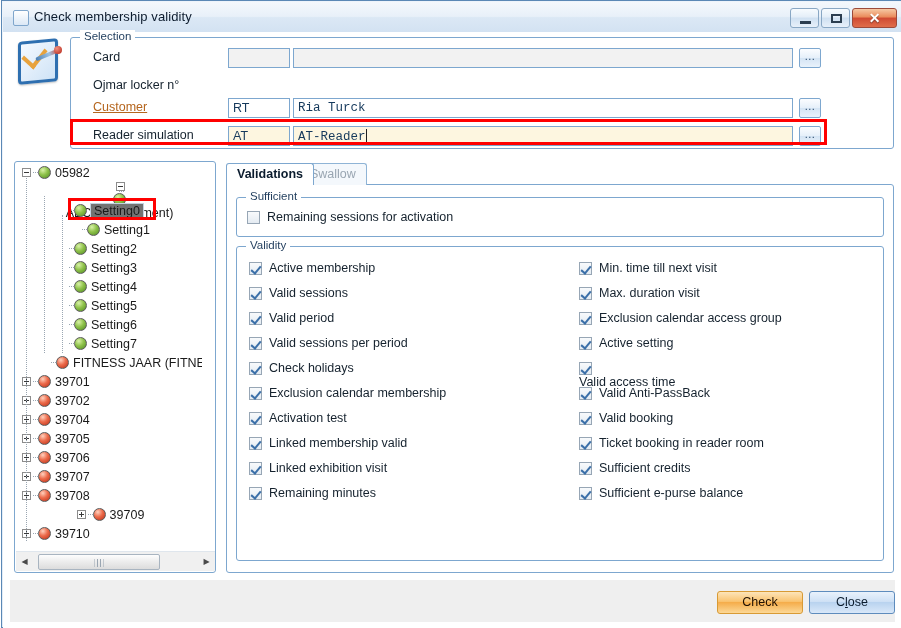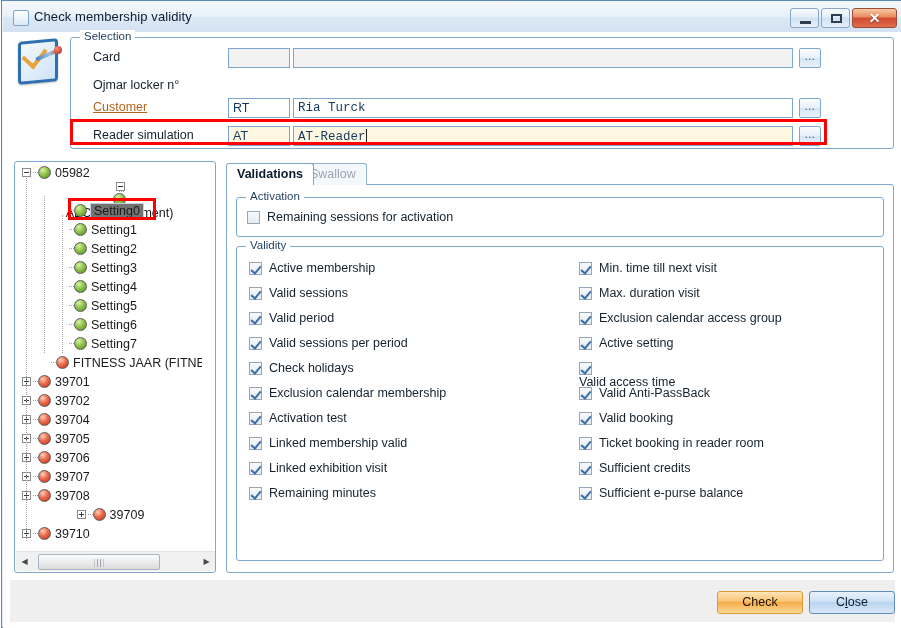--- a/index.html
+++ b/index.html
@@ -508,21 +508,21 @@
             <span class="dotted" style="width: 5px;"></span>
             <span class="ball green"></span>
             <span class="tlabel">ABO (abonnement)</span>
           </div>
           <div class="tnode selected" style="padding-left: 42px;">
             <span class="tog-spacer"></span>
             <span class="dotted" style="width: 5px;"></span>
             <span class="ball green"></span>
             <span class="tlabel">Setting0</span>
           </div>
-          <div class="tnode" style="padding-left: 42px;">
+          <div class="tnode" style="padding-left: 55px;">
             <span class="tog-spacer"></span>
             <span class="dotted" style="width: 5px;"></span>
             <span class="ball green"></span>
             <span class="tlabel">Setting1</span>
           </div>
           <div class="tnode" style="padding-left: 42px;">
             <span class="tog-spacer"></span>
             <span class="dotted" style="width: 5px;"></span>
             <span class="ball green"></span>
             <span class="tlabel">Setting2</span>
@@ -635,21 +635,21 @@
     <div class="hl-rect" style="left:66px; top:197px; width:88px; height:22px;"></div>
 
     <div id="tabstrip">
       <div class="tab active">Validations</div>
       <div class="tab inactive">Swallow</div>
     </div>
 
     <div id="content-panel"></div>
 
     <div class="groupbox" id="informative-group">
-      <div class="gb-label">Activation</div>
+      <div class="gb-label">Sufficient</div>
       <div class="cbrow" style="left:10px; top:12px;">
         <span class="cbox"></span>
         <span class="cblabel">Remaining sessions for activation</span>
       </div>
     </div>
 
     <div class="groupbox" id="validity-group">
       <div class="gb-label">Validity</div>
       <div id="validity-left" style="position: absolute; left: 12px; top: 14px;">
           <div class="cbrow" style="position: relative; height: 25px;">

